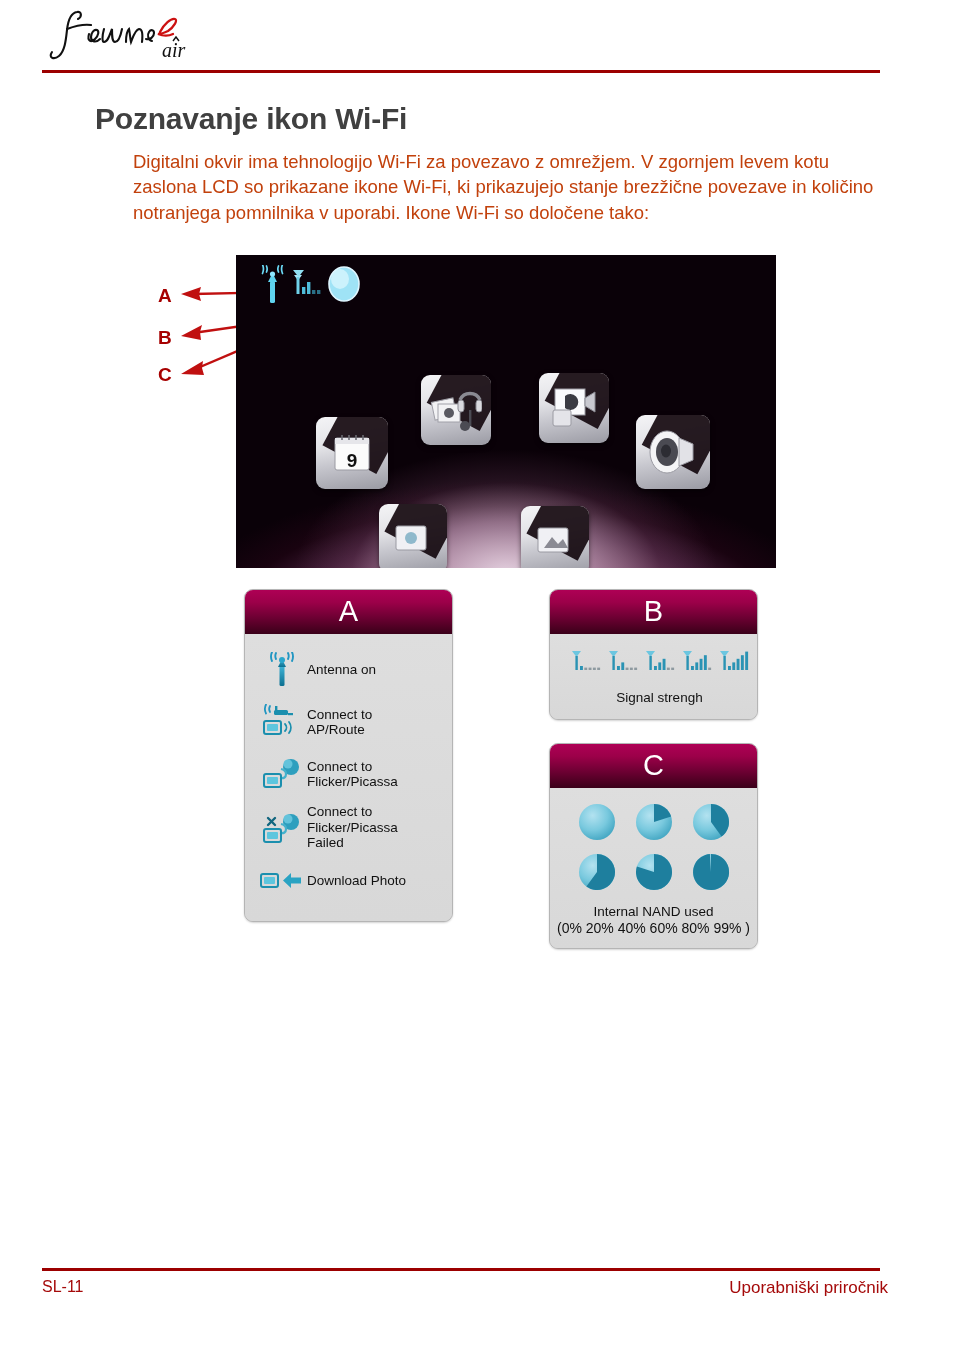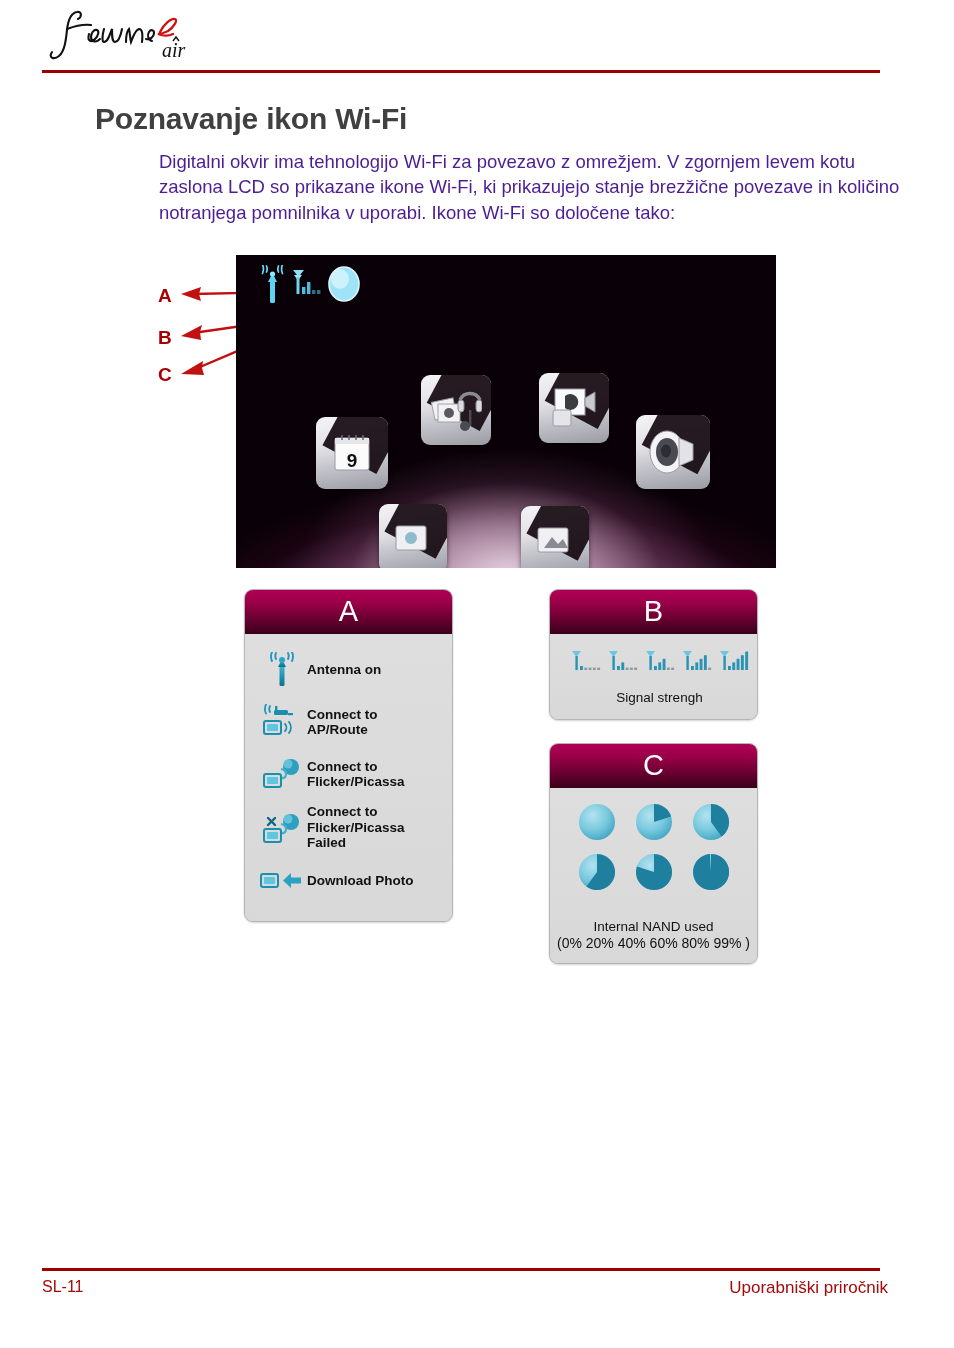--- a/index.html
+++ b/index.html
@@ -52,22 +52,21 @@
     letter-spacing: -0.2px;
     line-height: 1.1;
   }
   #intro-paragraph {
     position: absolute;
     left: 133px;
     top: 130px;
     width: 752px;
     font-size: 18.5px;
     line-height: 25.5px;
-    color: #4c1d95;
-    margin-left: 26px;
+    color: #c2410c;
   }
 
   
   .callout-label {
     position: absolute;
     font-size: 19px;
     font-weight: bold;
     color: #a60000;
   }
   #callout-a { left: 158px; top: 285px; }
@@ -156,21 +155,21 @@
     line-height: 1;
     margin-top: -2px;
   }
   .panel-body {
     background: linear-gradient(180deg, #dedede 0%, #d8d8d8 100%);
     padding: 0;
   }
 
   
   #panel-a { left: 244px; top: 589px; width: 207px; }
-  #panel-a .panel-body { padding: 10px 12px 14px 0; font-weight: bold; }
+  #panel-a .panel-body { padding: 10px 12px 14px 0; }
   .legend-row {
     display: flex;
     align-items: center;
     min-height: 44px;
     padding: 4px 8px 4px 12px;
   }
   .legend-icon {
     width: 50px;
     min-width: 50px;
     display: flex;
@@ -204,21 +203,21 @@
   #panel-c { left: 549px; top: 743px; width: 207px; }
   #panel-c .panel-body { padding: 14px 0 12px 0; text-align: center; }
   #pie-grid {
     display: grid;
     grid-template-columns: repeat(3, 1fr);
     row-gap: 10px;
     justify-items: center;
     padding: 0 18px;
   }
   #nand-caption {
-    margin-top: 27px;
+    margin-top: 12px;
     font-size: 13.5px;
     line-height: 16px;
     color: #111;
   }
   #nand-caption .nand-values { font-size: 14px; display: block; }
 
   
   #footer-rule {
     position: absolute;
     left: 42px;

